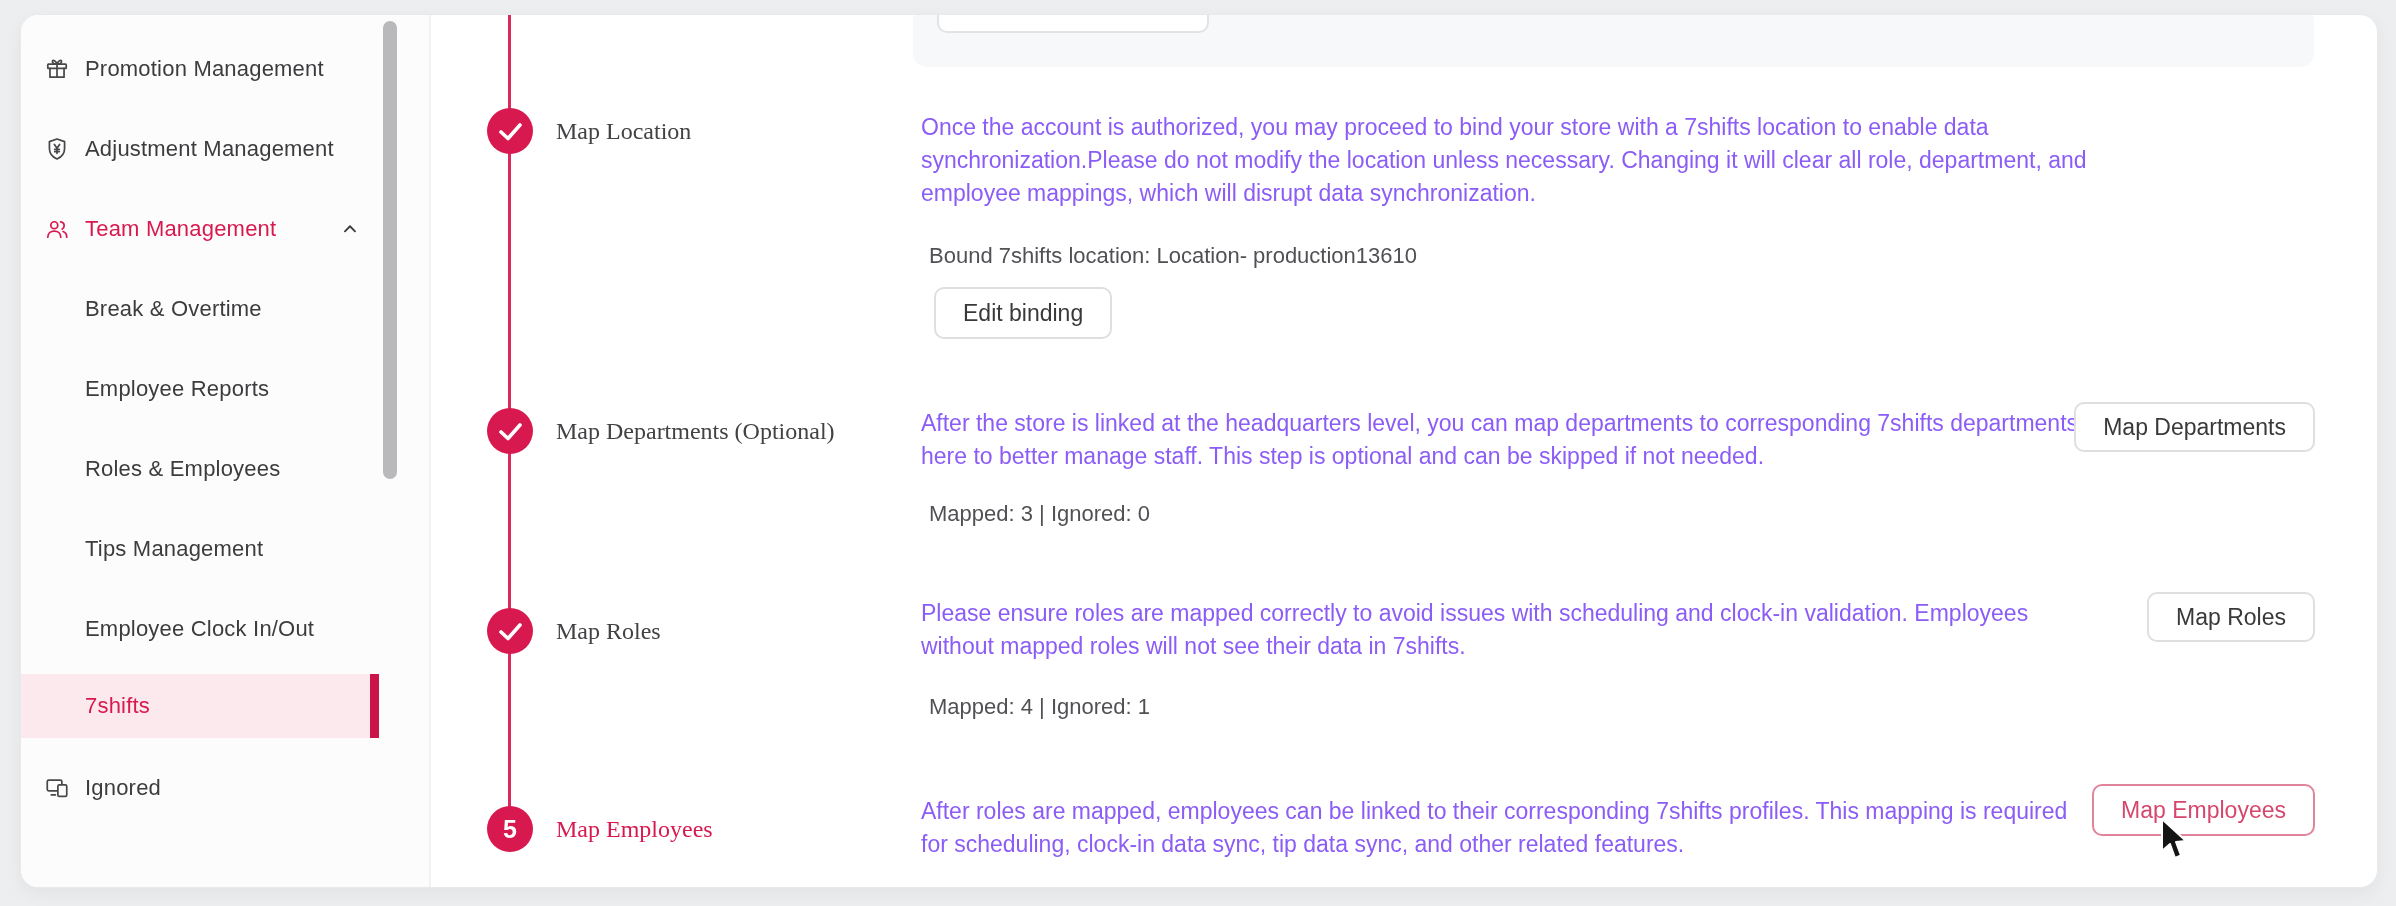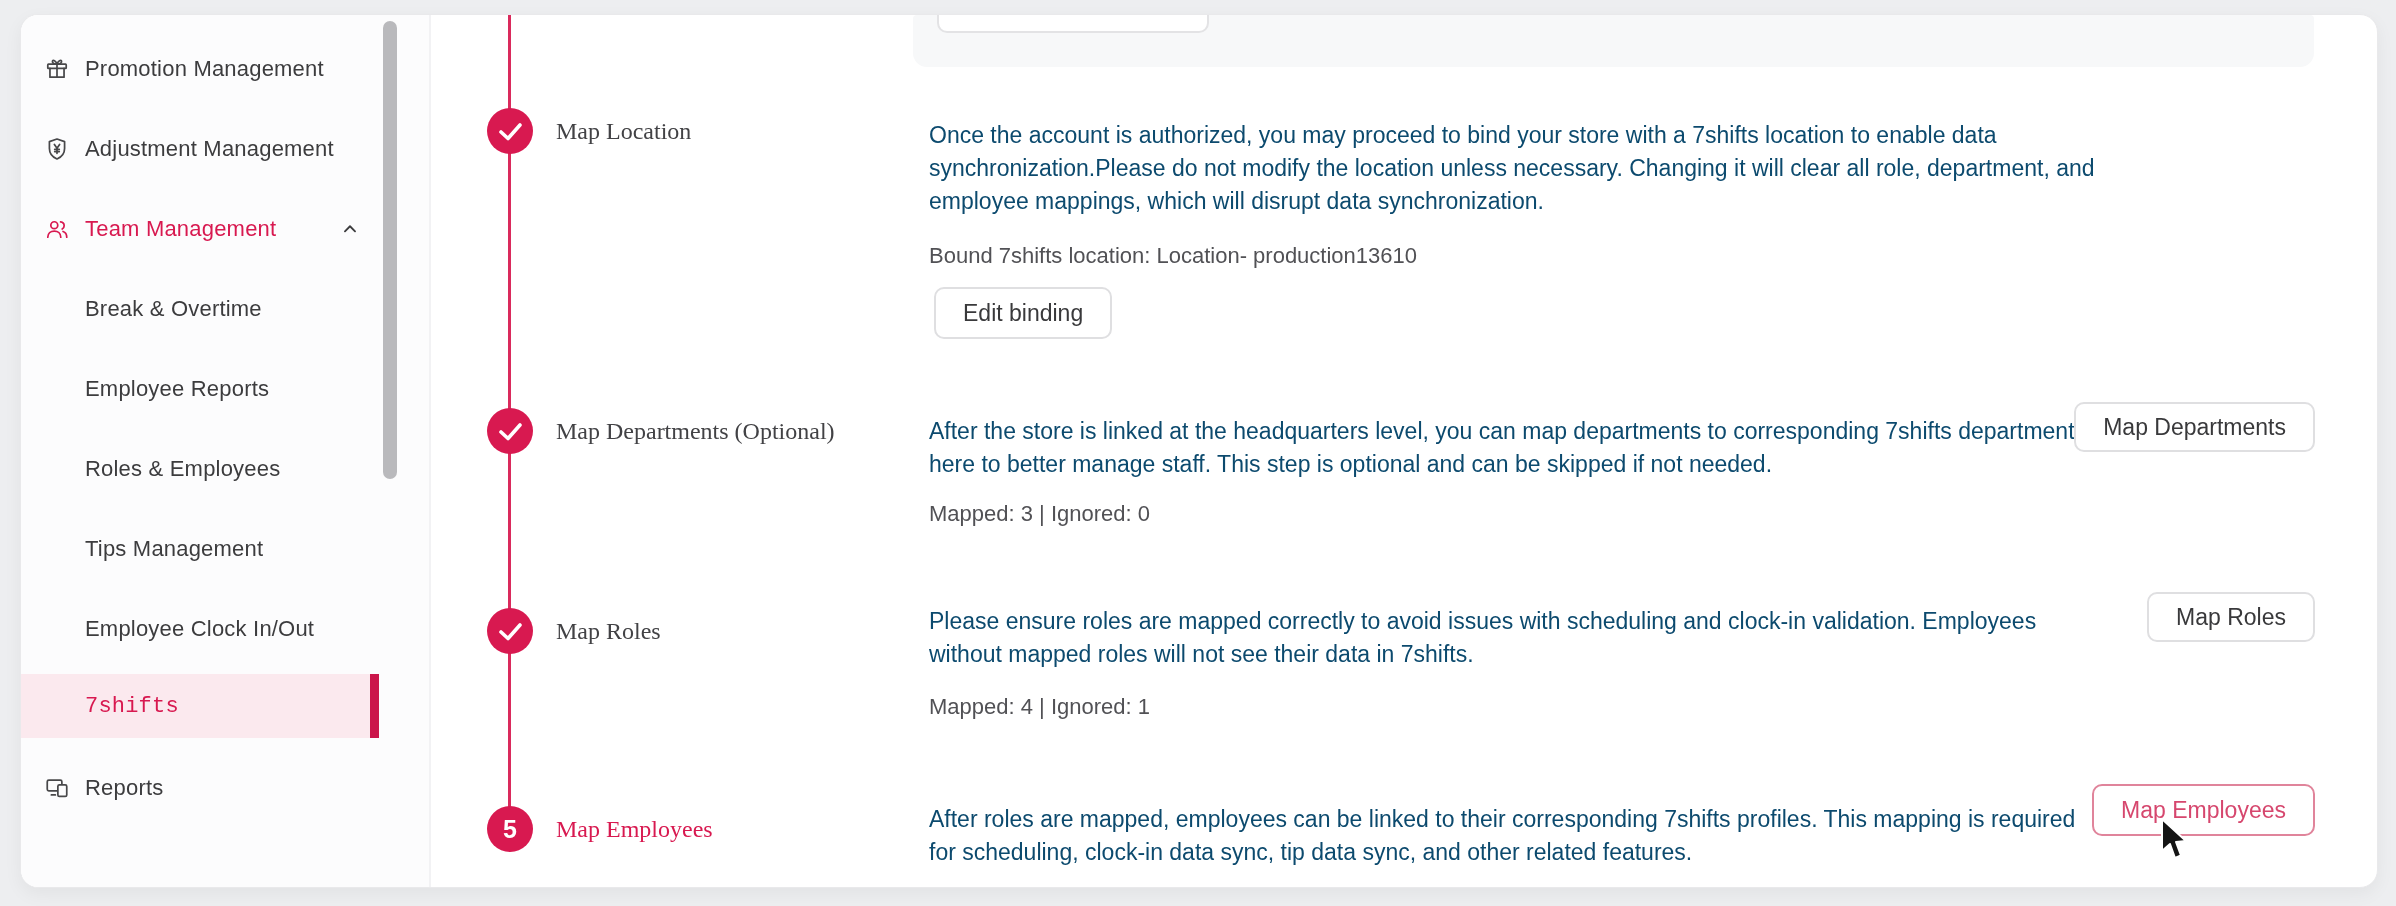--- a/index.html
+++ b/index.html
@@ -26,21 +26,21 @@
   }
   .nav-icon{position:absolute;left:23px;width:26px;height:26px;display:flex;align-items:center;justify-content:center;}
   .nav-icon svg{width:26px;height:26px;}
   .nav-label{
     position:absolute;left:64px;font-size:22px;color:#3c3c3e;white-space:nowrap;
     letter-spacing:0.2px;
   }
   .nav-item.section-active .nav-label{color:#d81950;}
   .nav-chevron{position:absolute;left:318px;width:22px;height:22px;}
   .nav-item.active-row{background:#fbe9ee;}
-  .nav-item.active-row .nav-label{color:#d81950;font-family:Liberation Mono, monospace;}
+  .nav-item.active-row .nav-label{color:#d81950;}
   .active-bar{position:absolute;right:0;top:0;bottom:0;width:9px;background:#cb154a;}
   .scroll-thumb{
     position:absolute;left:362px;top:6px;width:14px;height:458px;
     background:#b9b9bc;border-radius:7px;
   }
   .top-panel{
     position:absolute;left:892px;top:0;width:1401px;height:52px;
     background:#f7f8f9;border-radius:4px 4px 14px 14px;overflow:hidden;
   }
   .cut-button{
@@ -51,21 +51,21 @@
   .step-circle{
     position:absolute;left:466px;width:46px;height:46px;border-radius:50%;
     background:#d81950;display:flex;align-items:center;justify-content:center;
   }
   .step-circle .num{color:#ffffff;font-size:25px;font-weight:bold;}
   .step-title{
     position:absolute;left:535px;font-size:24px;line-height:30px;color:#424245;white-space:nowrap;font-family:Liberation Serif, serif;
   }
   .step-title.accent{color:#d81950;font-weight:500;}
   .desc{
-    position:absolute;left:896px;margin:12px;font-size:23px;line-height:33px;color:#0c4a6e;
+    position:absolute;left:896px;margin:4px;font-size:23px;line-height:33px;color:#8b5cf6;
   }
   .meta{
     position:absolute;left:908px;font-size:22px;line-height:30px;color:#515155;white-space:nowrap;
   }
   .btn{
     position:absolute;height:50px;padding:16px 27px;
     background:#ffffff;border:2px solid #dfdfe1;border-radius:10px;
     font-family:"Liberation Sans", sans-serif;
     font-size:23px;color:#39393b;display:flex;align-items:center;justify-content:center;
     white-space:nowrap;cursor:pointer;
@@ -147,21 +147,21 @@
       </div>
 
       <div class="nav-item" style="top:741px">
         <span class="nav-icon">
           <svg viewBox="0 0 24 24" fill="none" stroke="#48484a" stroke-width="1.6" stroke-linecap="round" stroke-linejoin="round">
             <rect x="3" y="4.8" width="13.5" height="9.8" rx="1.4"></rect>
             <path d="M6.8 18.4 H10.5"></path>
             <rect x="12.8" y="9.2" width="8.2" height="10.6" rx="1.4" fill="#fcfcfd"></rect>
           </svg>
         </span>
-        <span class="nav-label">Reports</span>
+        <span class="nav-label">Ignored</span>
       </div>
 
 
       <div class="scroll-thumb"></div>
     </aside>
 
     <div class="top-panel">
       <div class="cut-button"></div>
     </div>
 

